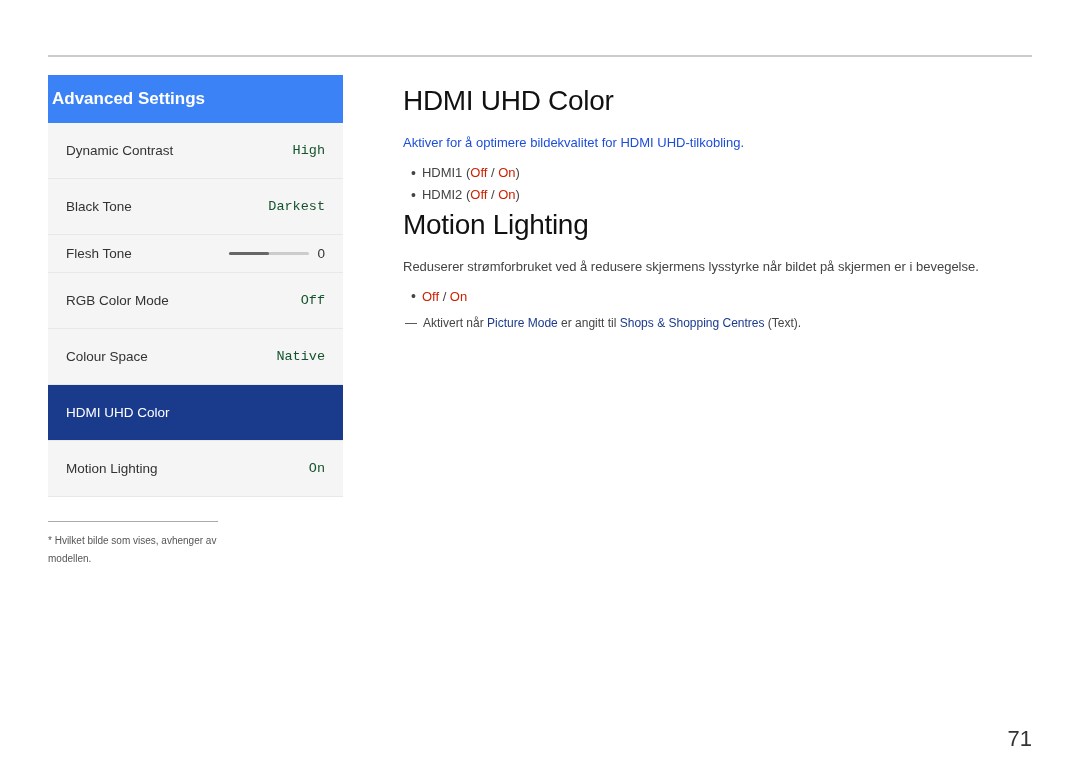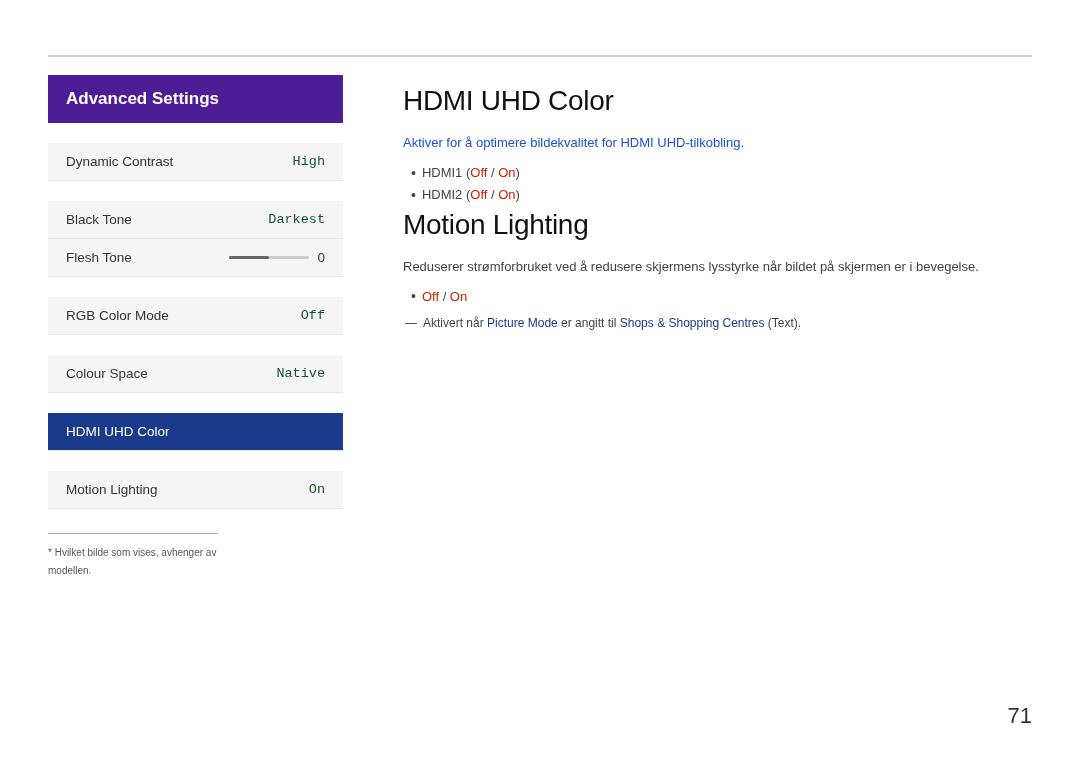--- a/index.html
+++ b/index.html
@@ -32,38 +32,37 @@
       gap: 60px;
     }
 
     
     .sidebar {
       width: 295px;
       flex-shrink: 0;
     }
 
     .sidebar-header {
-      background: #4c1d95;
+      background: #3b82f6;
       color: #ffffff;
       font-size: 17px;
       font-weight: 700;
-      padding: 14px 18px;
+      padding: 14px 4px;
       margin-bottom: 0;
     }
 
     .sidebar-item {
       display: flex;
       justify-content: space-between;
       align-items: center;
-      padding: 11px 18px;
+      padding: 20px 18px;
       font-size: 13.5px;
       background: #f5f5f5;
       border-bottom: 1px solid #e8e8e8;
       cursor: pointer;
-      margin-top: 20px;
     }
 
     .sidebar-item.active {
       background: #1a3a8c;
       color: #ffffff;
     }
 
     .sidebar-item-label {
       color: #333333;
       font-size: 13.5px;
@@ -230,21 +229,21 @@
     }
 
     .activated-note::before {
       content: '—';
       margin-right: 2px;
     }
 
     
     .page-number {
       position: absolute;
-      bottom: 34px;
+      bottom: 11px;
       right: 48px;
       font-size: 22px;
       color: #333333;
       font-weight: 300;
     }
   </style>
 </head>
 <body>
 
 <div class="top-border"></div>

